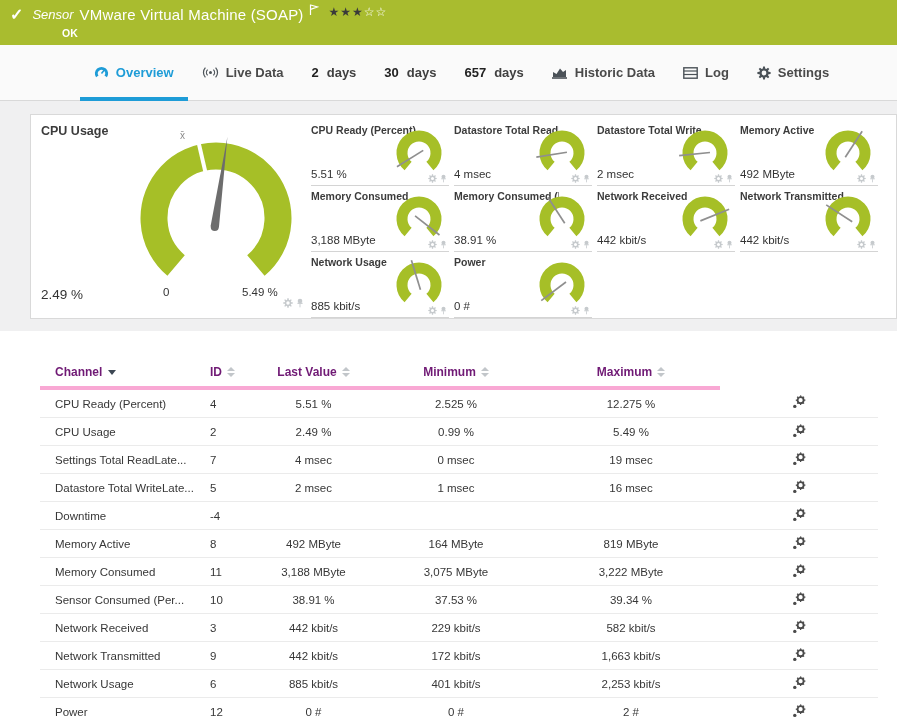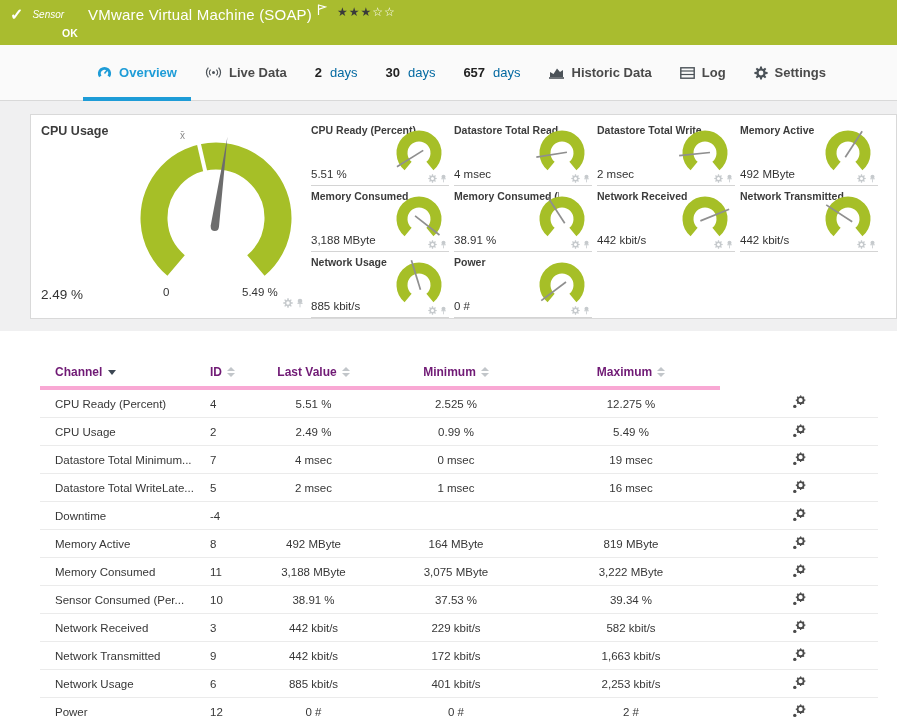--- a/index.html
+++ b/index.html
@@ -5,36 +5,36 @@
   html,body{margin:0;padding:0}
   body{
     width:897px;height:721px;overflow:hidden;background:#ffffff;
     font-family:"Liberation Sans",sans-serif;
     -webkit-font-smoothing:antialiased;
   }
   
   .topbar{height:45px;background:#a9bc2f;position:relative;color:#fff}
   .topbar .titlerow{display:flex;align-items:center;padding:6px 0 0 10px}
   .check{font-size:16px;font-weight:700;color:#fff;margin-right:9px;line-height:1}
-  .sensor-kind{font-style:italic;font-size:10px;margin-right:24px}
+  .sensor-kind{font-style:italic;font-size:13px;margin-right:6px}
   .sensor-title{font-size:15px;font-weight:400;letter-spacing:.2px}
   .flag{margin:-8px 4px 0 5px}
   .stars{font-size:12px;letter-spacing:1px;margin:-6px 0 0 6px}
   .stars .f{color:#3a3a3a}
   .stars .e{color:#ffffff}
   .status-ok{position:absolute;left:62px;top:27px;font-size:10.5px;font-weight:700;color:#fff}
   
   .tabs{height:56px;background:#fafafa;border-bottom:1px solid #d9d9d9;
         display:flex;align-items:stretch;justify-content:center;
         padding:0 14px 0 40px;box-sizing:border-box}
   .tab{display:flex;align-items:center;gap:7px;padding:0 14px;position:relative;
        cursor:pointer;font-size:13px;color:#3f3f3f;white-space:nowrap}
   .tab .lbl{font-weight:600;color:#4a4a4a}
   .tab .num{font-weight:700;color:#222;margin-right:1px}
-  .tab .days{font-weight:400;color:#0369a1}
+  .tab .days{font-weight:700;color:#404040}
   .tab.active .lbl{color:#1e9cd7}
   .tab.active::after{content:"";position:absolute;left:0;right:0;bottom:-1px;height:4px;background:#1e9cd7}
   .tab svg{display:block}
   
   .grayband{background:#f0f0f1;padding:13px 0 12px 30px}
   .panel{background:#fff;border:1px solid #d9d9d9;height:205px;position:relative;box-sizing:border-box}
   .bg-title{position:absolute;left:10px;top:9px;font-size:12.5px;font-weight:700;color:#3c3c3c}
   .bg-value{position:absolute;left:10px;top:172px;font-size:13.5px;color:#333}
   .bg-min{position:absolute;left:132px;top:171px;font-size:11.5px;color:#333}
   .bg-max{position:absolute;left:211px;top:171px;font-size:11.5px;color:#333}
@@ -442,21 +442,21 @@
                   <line x1="12" y1="5.2" x2="13.4" y2="5.2"></line>
              <line x1="5.2" y1="1.8" x2="6.2" y2="2.8"></line>
                   <line x1="11" y1="7.6" x2="12" y2="8.6"></line>
              <line x1="12" y1="1.8" x2="11" y2="2.8"></line>
                   <line x1="6.2" y1="7.6" x2="5.2" y2="8.6"></line>
            </g>
            <circle cx="2.8" cy="11.4" r="1.7" fill="#4a4a4a"></circle>
          </svg></span></td>
         </tr>
         <tr>
-          <td>Datastore Total Minimum...</td>
+          <td>Settings Total ReadLate...</td>
        <td class="id">7</td>
        <td class="r">4 msec</td>
        <td class="r">0 msec</td>
        <td class="r">19 msec</td>
        <td class="set"><span class="gearlink">
          <svg width="14" height="14" viewBox="0 0 14 14">
            <circle cx="8.6" cy="5.2" r="3" fill="none" stroke="#4a4a4a" stroke-width="1.8"></circle>
            <g stroke="#4a4a4a" stroke-width="1.3">
              <line x1="8.6" y1="0.4" x2="8.6" y2="1.8"></line>
                   <line x1="8.6" y1="8.6" x2="8.6" y2="10"></line>

